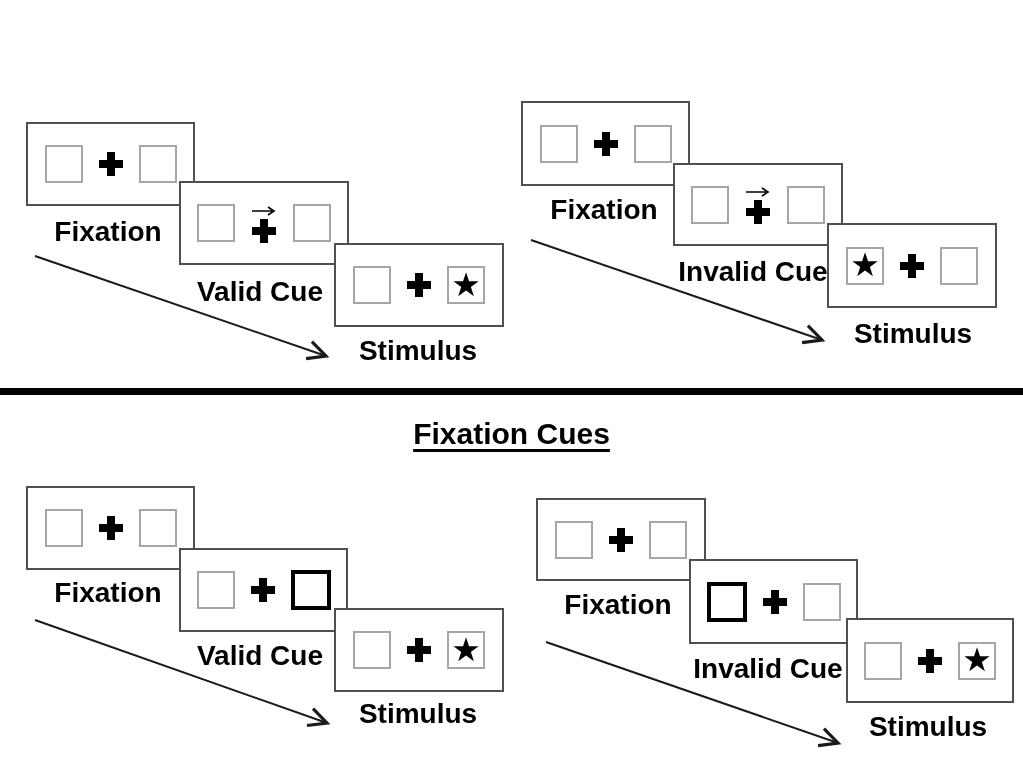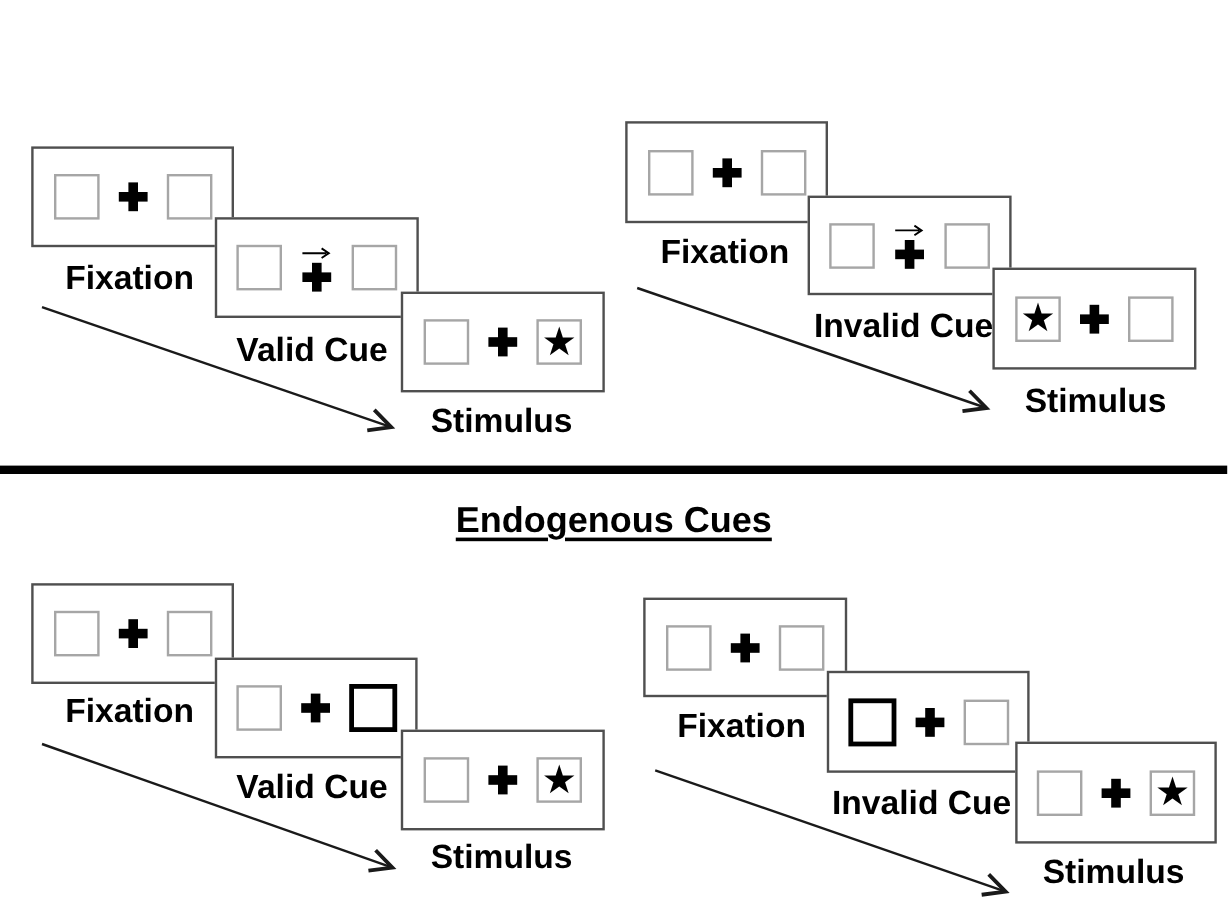--- a/index.html
+++ b/index.html
@@ -84,21 +84,21 @@
         <path d="M1,1 L10,5.5 L1,10" fill="none" stroke="#1a1a1a" stroke-width="1.6"></path>
       </marker>
     </defs>
     <line x1="35" y1="256" x2="326" y2="356" stroke="#1a1a1a" stroke-width="2" marker-end="url(#ah)"></line>
     <line x1="531" y1="240" x2="822" y2="340" stroke="#1a1a1a" stroke-width="2" marker-end="url(#ah)"></line>
     <line x1="35" y1="620" x2="327" y2="723" stroke="#1a1a1a" stroke-width="2" marker-end="url(#ah)"></line>
     <line x1="546" y1="642" x2="838" y2="743" stroke="#1a1a1a" stroke-width="2" marker-end="url(#ah)"></line>
   </svg>
 
   <div class="divider"></div>
-  <div class="title title-exo">Endogenous Cues</div>
+  <div class="title title-exo">Fixation Cues</div>
 
   <div class="panel p-a1">
     <div class="box"></div>
     <div class="center">
         <div class="plus"></div>
       </div>
     <div class="box"></div>
   </div>
   <div class="panel-label l-a1">Fixation</div>
 

